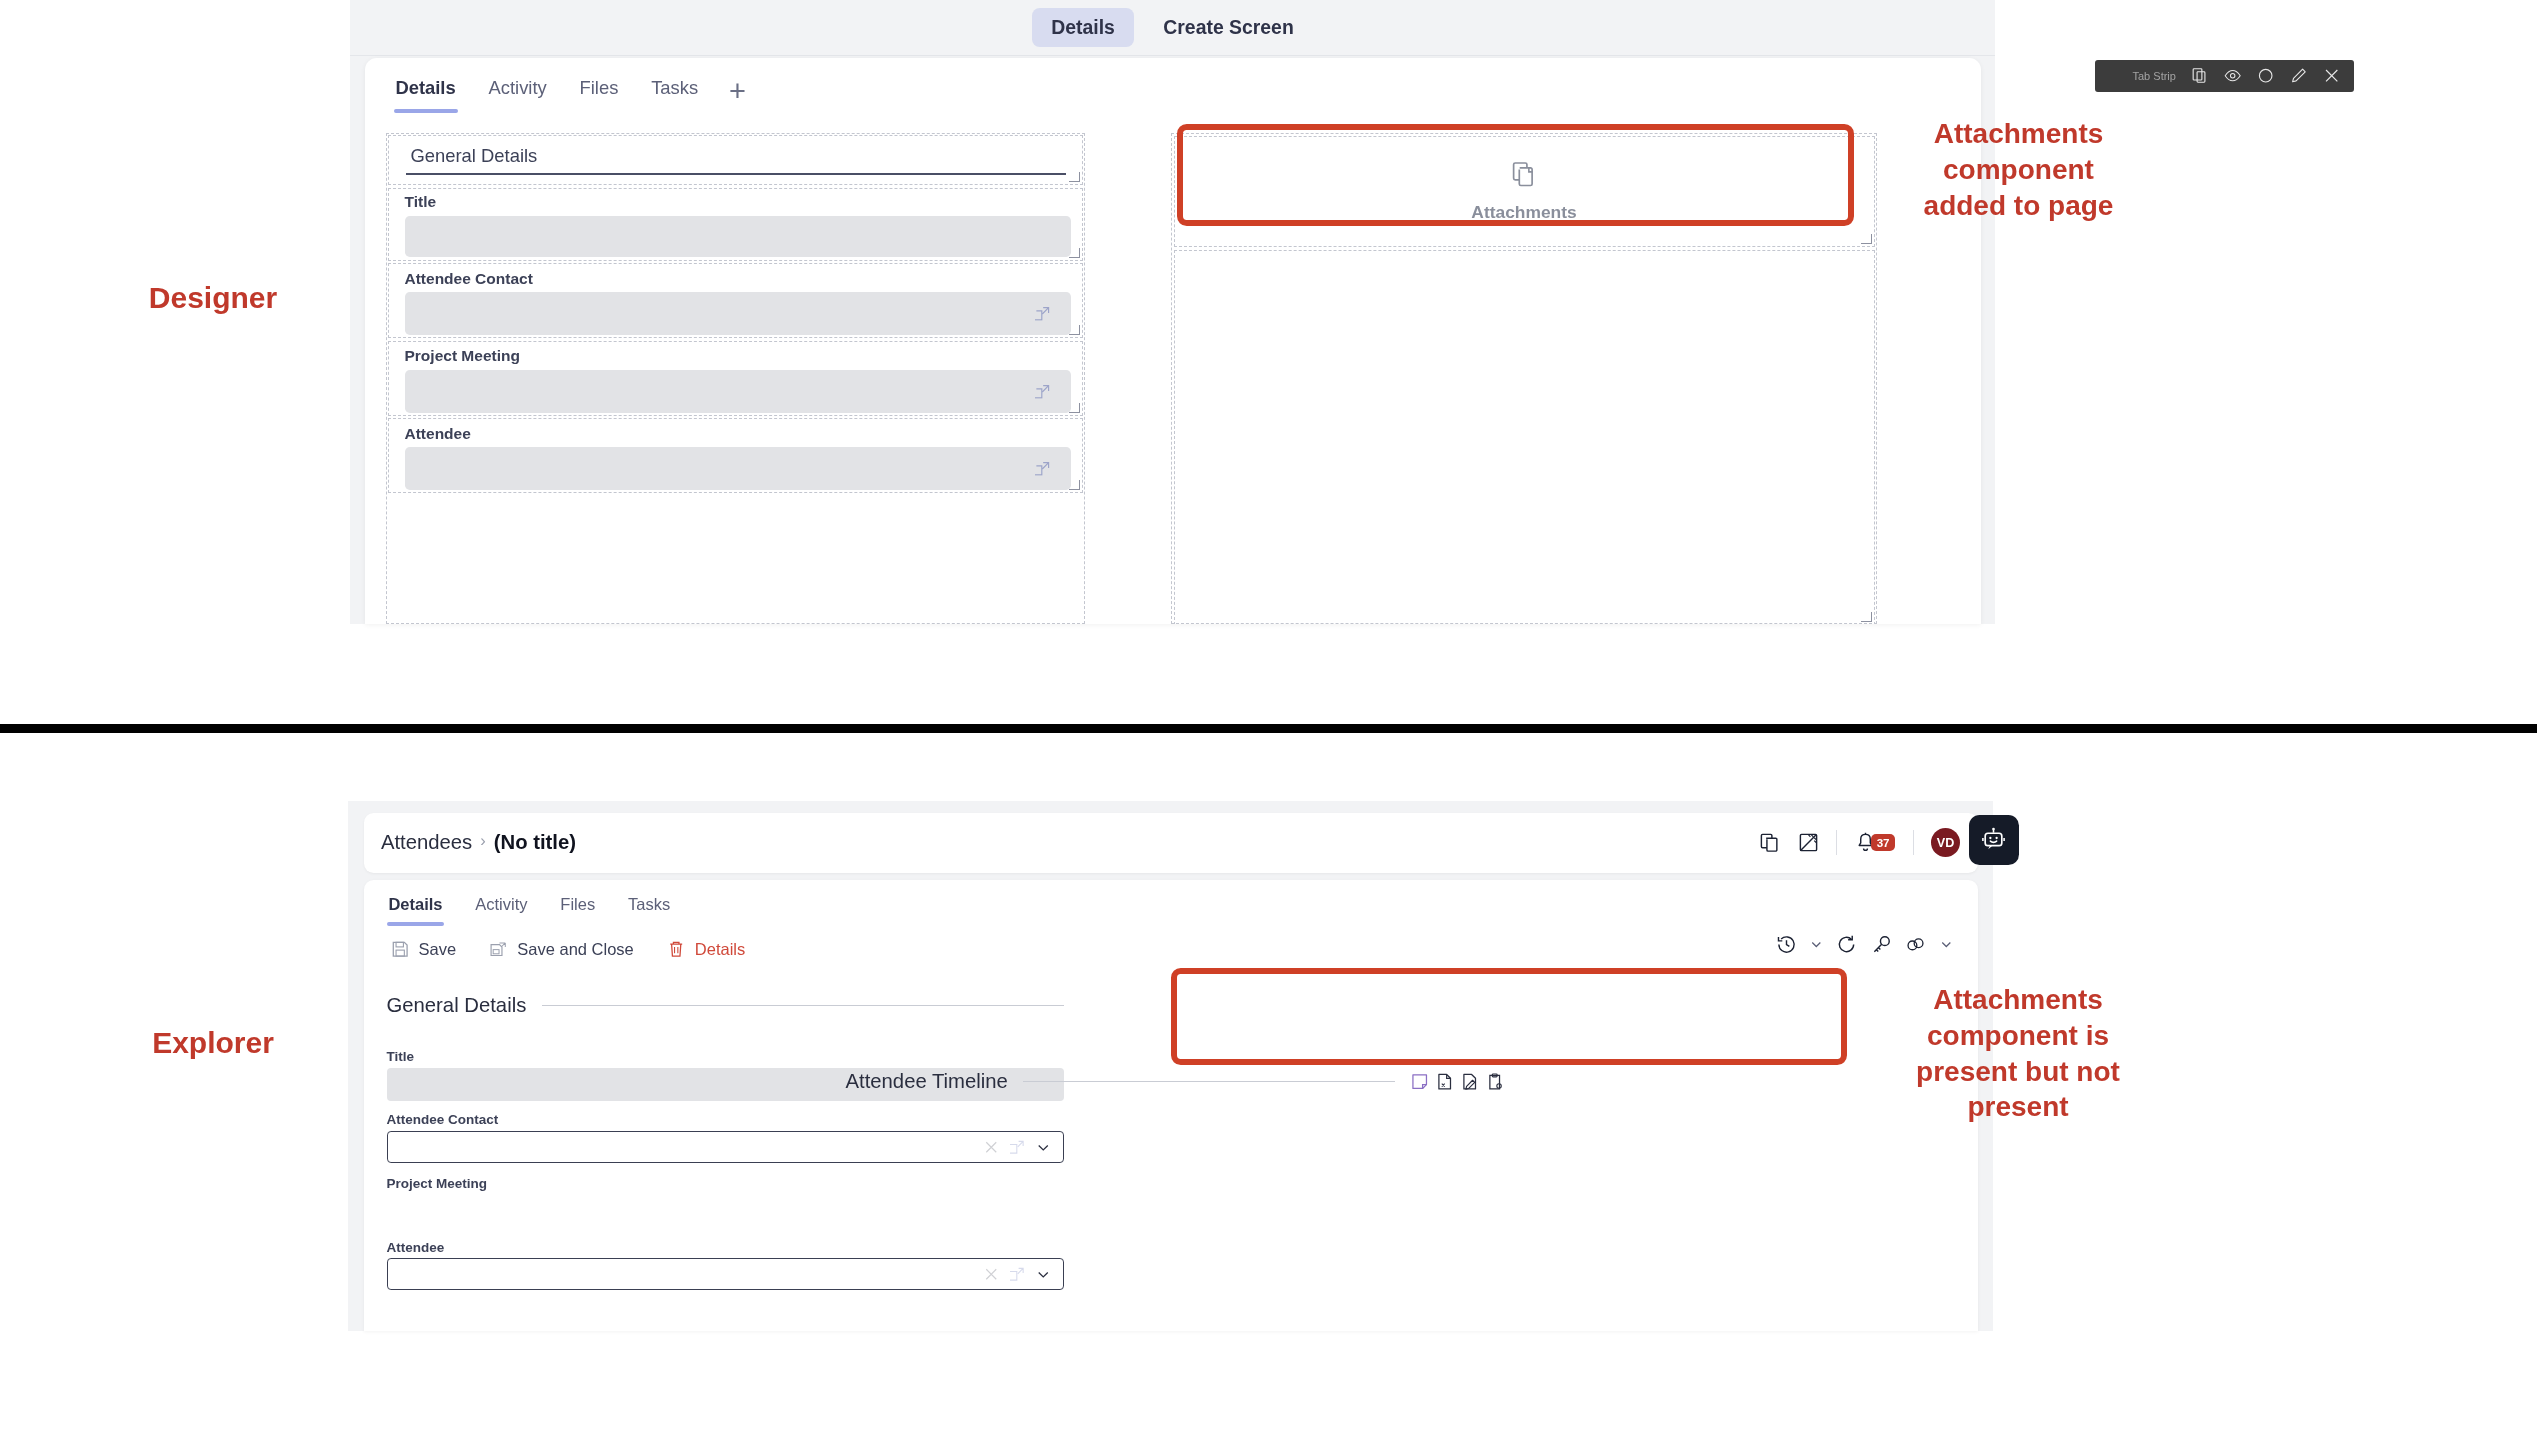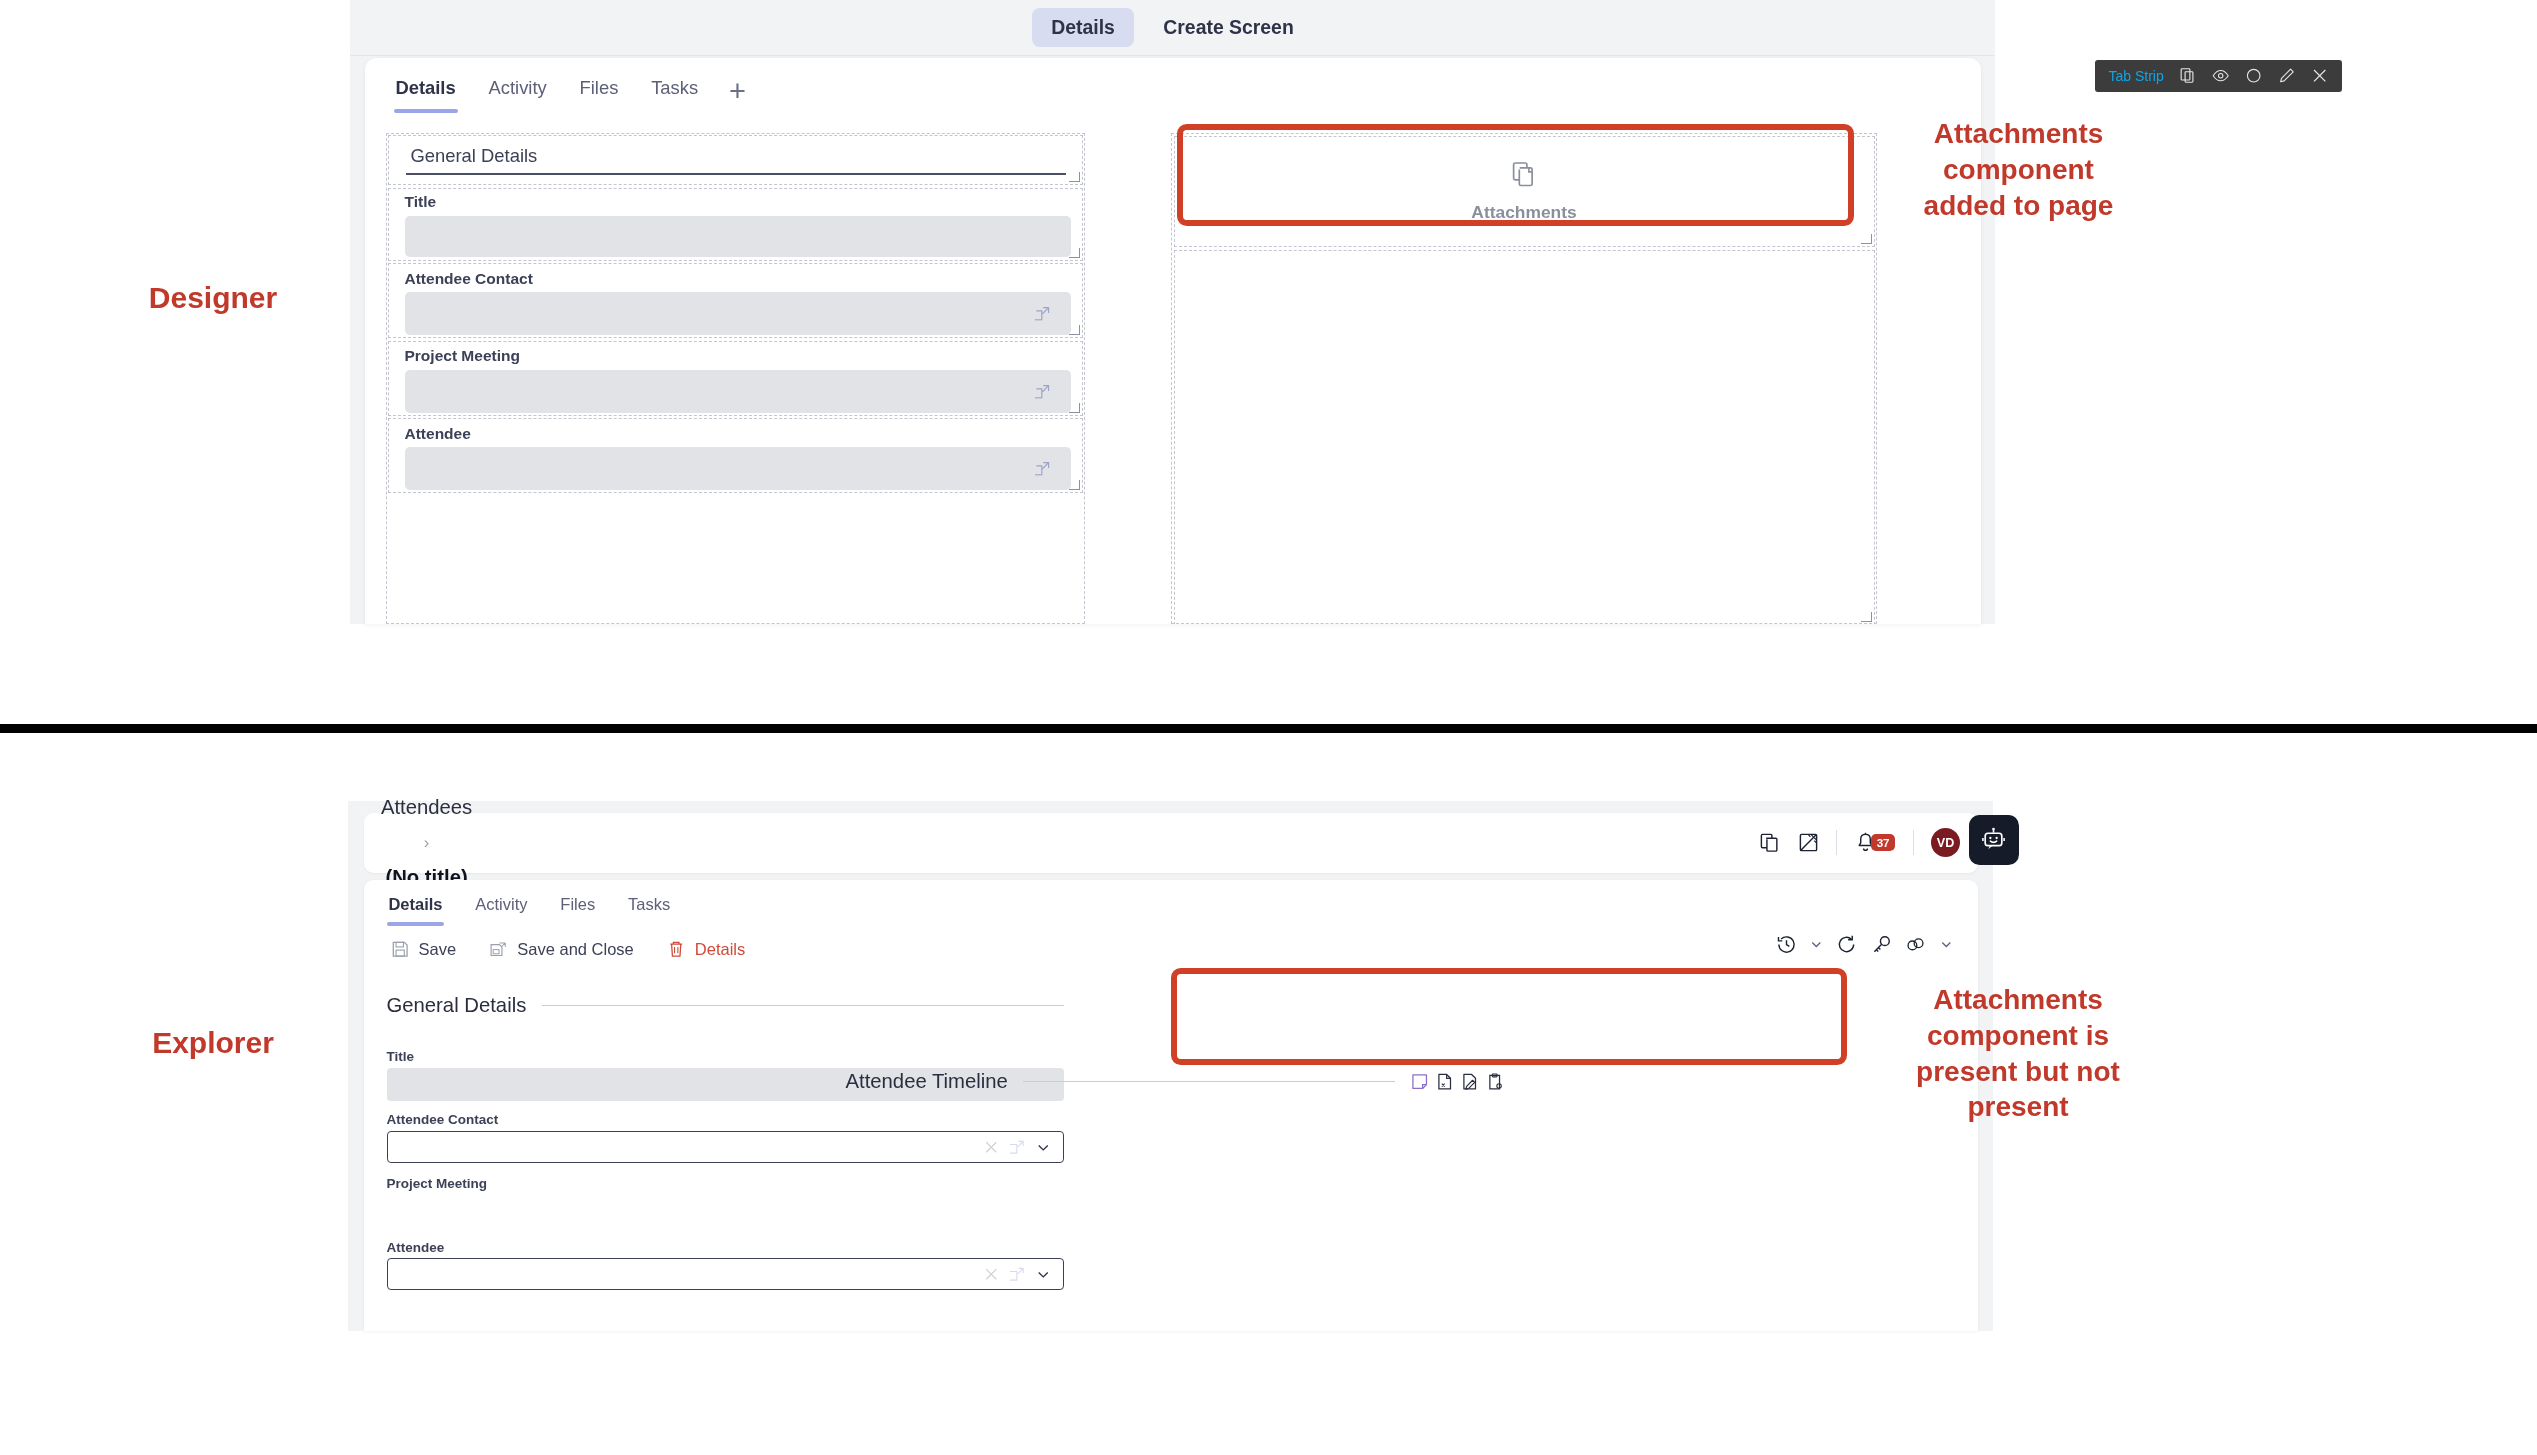--- a/index.html
+++ b/index.html
@@ -97,35 +97,35 @@
   }
   .placeholder-comp .pc-label { font-size: 17.4px; font-weight: bold; color: #8a8f9c; }
 
   
   .tabstrip-toolbar {
     position: absolute; left: 1745px; top: 60px;
     height: 32px; background: #3c3c3c; border-radius: 2.9px;
     display: flex; align-items: center; gap: 15.5px; padding: 0 13.5px;
     z-index: 40;
   }
-  .tabstrip-toolbar .ts-label { color: #0ea5e9; font-size: 14px; white-space: nowrap; }
+  .tabstrip-toolbar .ts-label { color: #a3a3a3; font-size: 11px; white-space: nowrap; margin-left: 24px; }
   .tabstrip-toolbar .ts-icon { width: 17.4px; height: 17.4px; display: block; cursor: pointer; }
 
   
   .explorer-stage {
     position: absolute; left: 348px; top: 801px; width: 1645px; height: 530px;
     background: #f2f3f5;
   }
   .ex-header {
     position: absolute; left: 15.5px; top: 11.6px; width: 1614px; height: 60px;
     background: #fff; border-radius: 9.7px;
     display: flex; align-items: center; padding: 0 17.4px;
     box-shadow: 0 1px 2.9px rgba(0,0,0,.05);
   }
-  .ex-breadcrumb { display: flex; align-items: center; gap: 14px; font-size: 20.3px; flex-direction: column; }
+  .ex-breadcrumb { display: flex; gap: 8px; font-size: 20.3px; }
   .ex-bc-root { color: #2a2e3f; }
   .ex-bc-sep { color: #9ba0ae; font-size: 16.5px; }
   .ex-bc-current { color: #10131f; font-weight: bold; }
   .ex-header-right { margin-left: auto; display: flex; align-items: center; gap: 17.4px; }
   .hdr-icon { width: 21px; height: 21px; display: block; cursor: pointer; }
   .hdr-sep { width: 1px; height: 25px; background: #dcdee4; }
   .bell-wrap { position: relative; display: flex; align-items: center; }
   .bell-badge {
     background: #c0392b; color: #fff; font-size: 11.6px; font-weight: bold;
     border-radius: 5px; padding: 1.9px 5.8px; margin-left: -4.8px;

